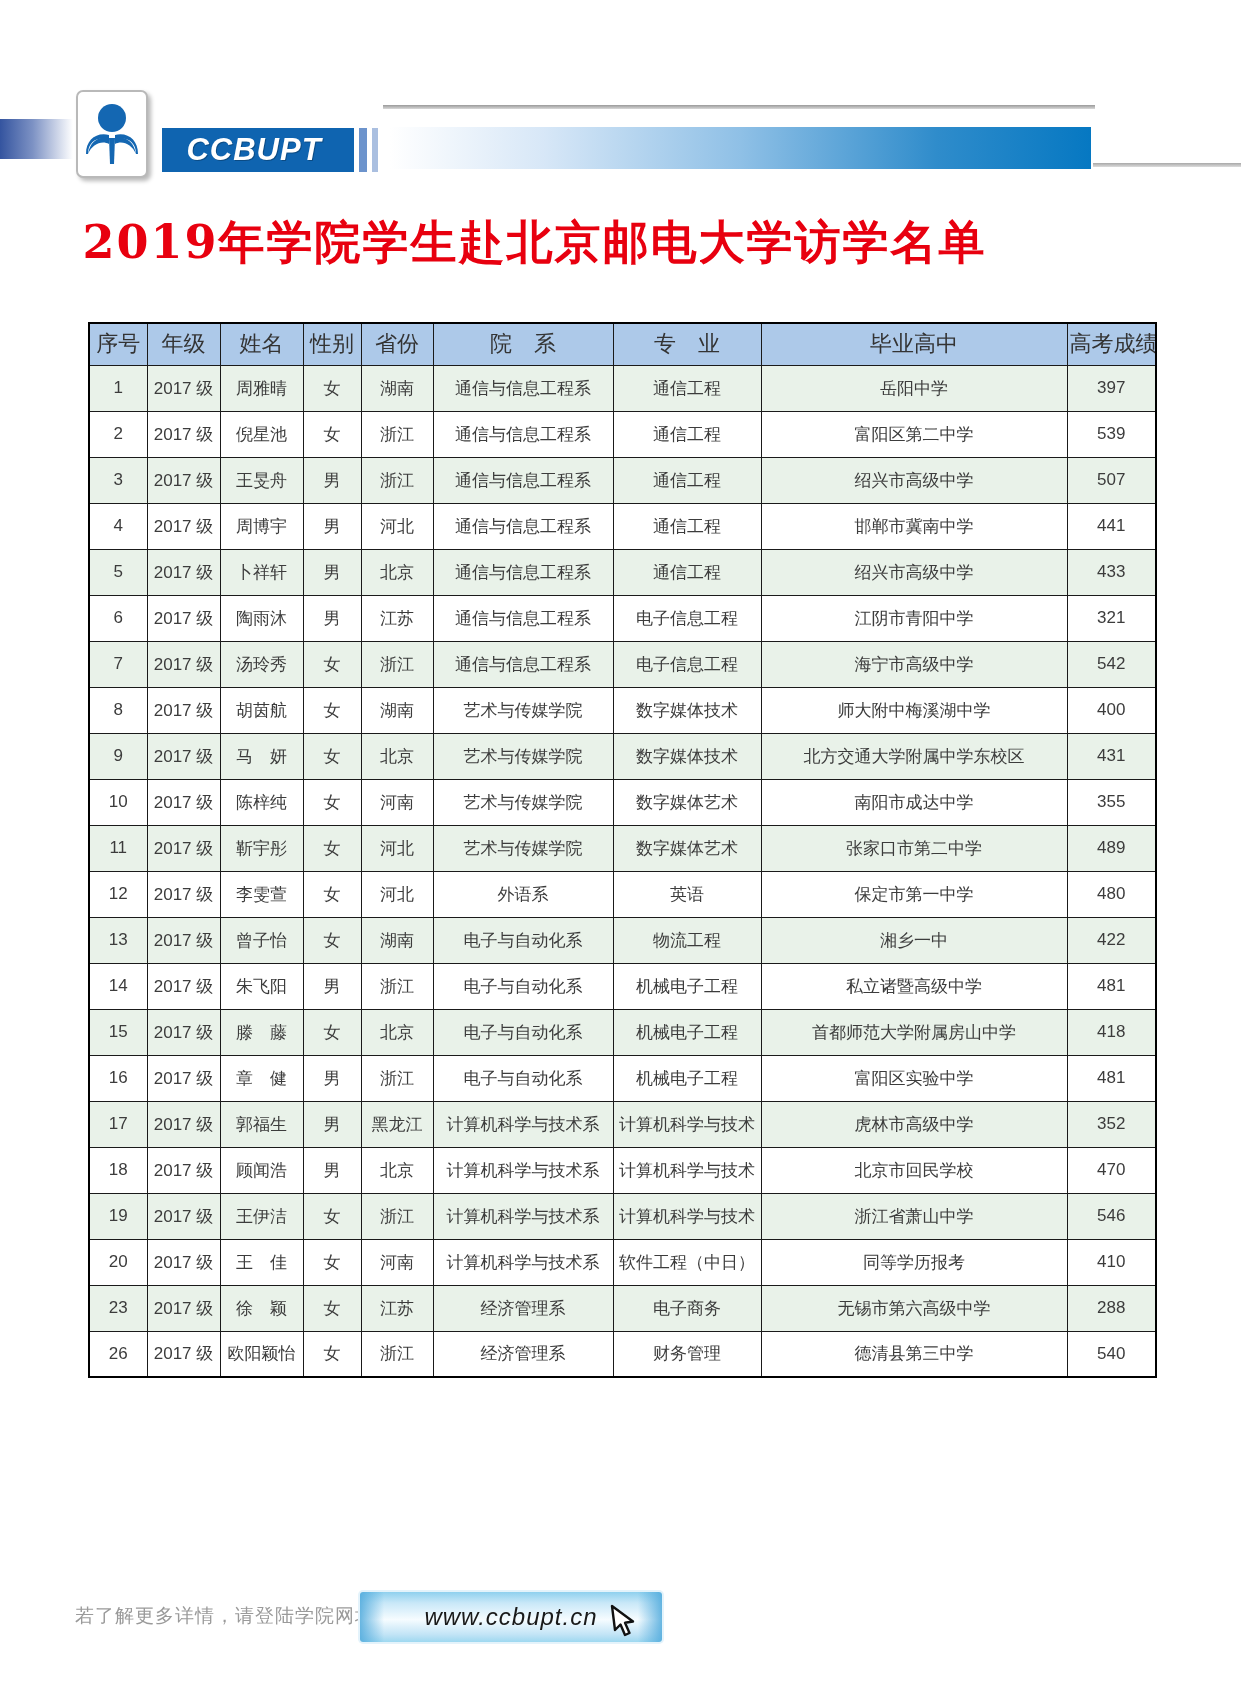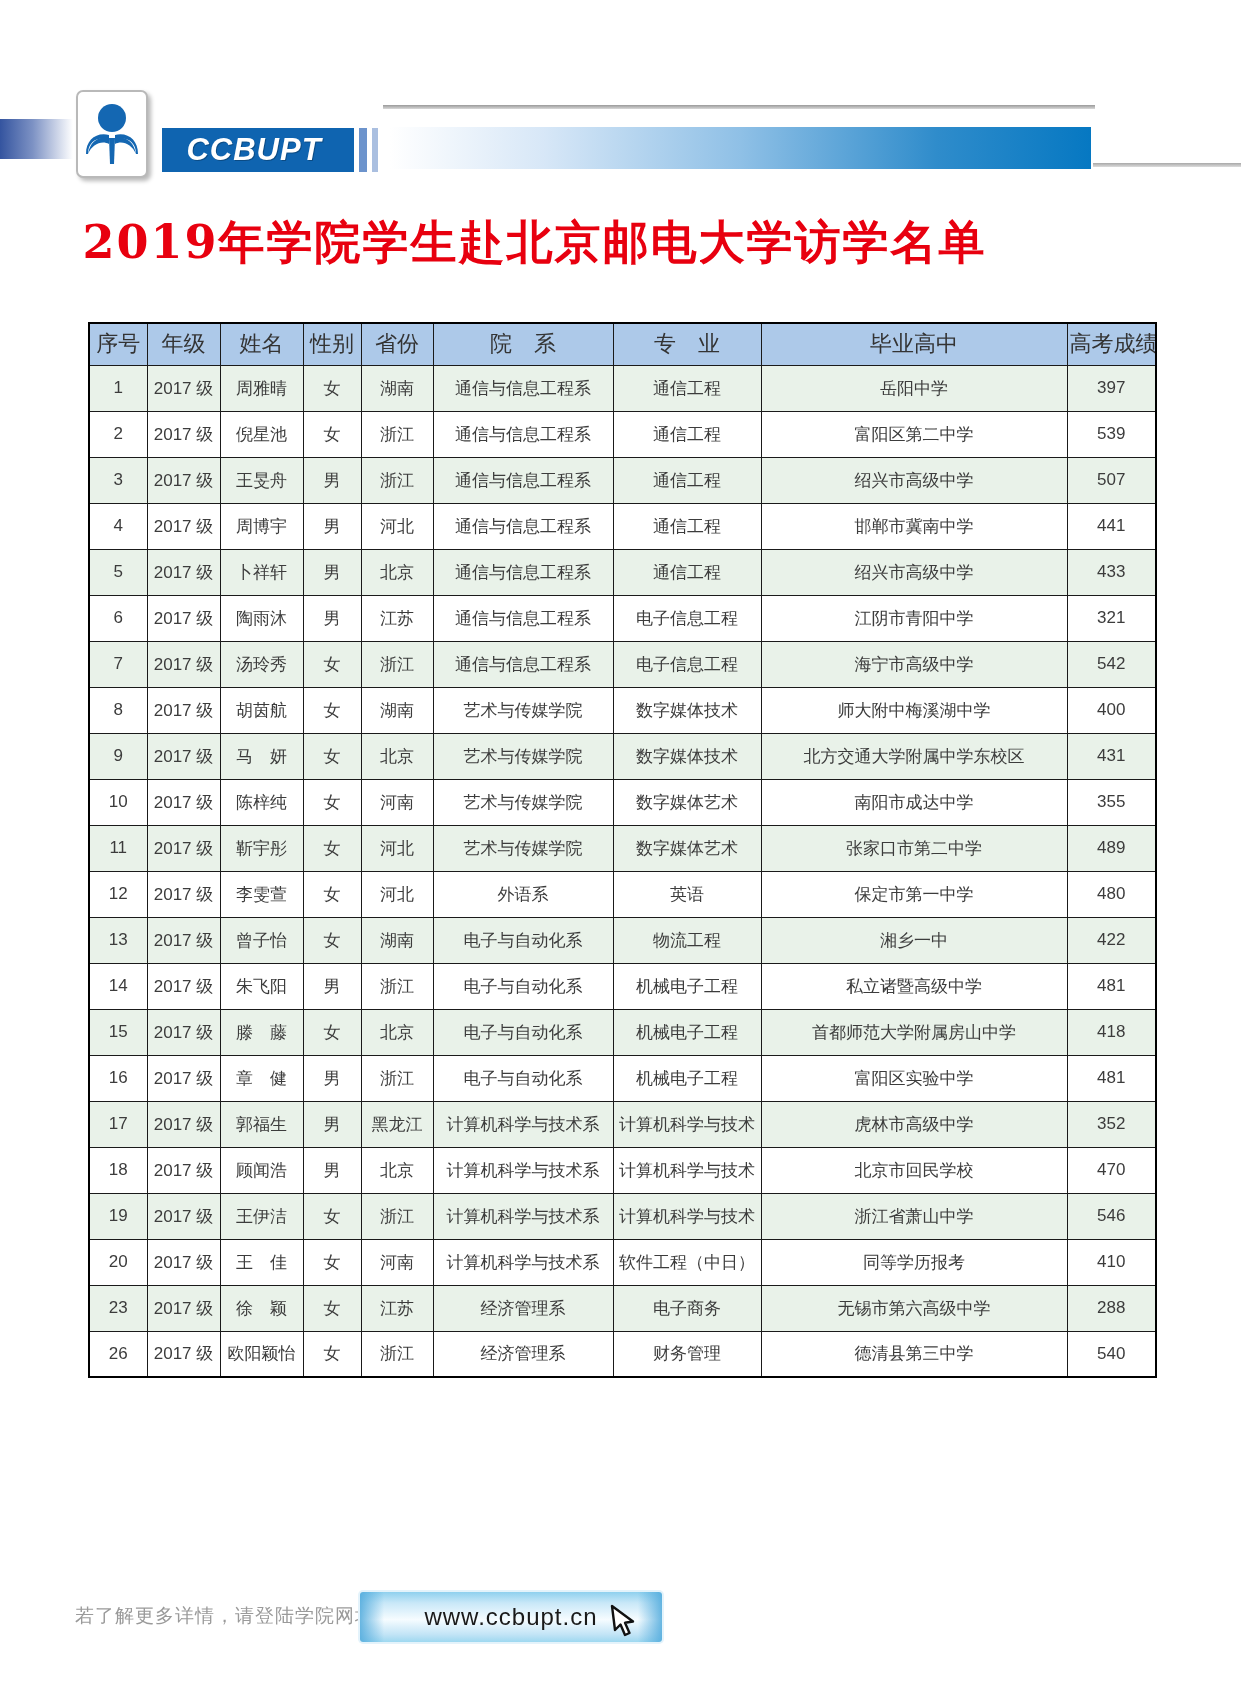--- a/index.html
+++ b/index.html
@@ -113,20 +113,21 @@
   .website-button {
     position: absolute; left: 360px; top: 1592px;
     width: 302px; height: 50px;
     background:
       linear-gradient(90deg, rgba(80,170,220,0.85) 0%, rgba(210,238,250,0) 8%, rgba(210,238,250,0) 92%, rgba(80,170,220,0.85) 100%),
       linear-gradient(180deg, #8fd0ee 0%, #c9e8f8 22%, #f6fcff 55%, #c2e4f6 85%, #9ed8f0 100%);
     border-radius: 3px;
     box-shadow: 0 0 0 2px #e4f3fb;
     display: flex; align-items: center; justify-content: center;
     cursor: pointer;
+    font-style: italic;
   }
   .website-button .url-label {
     font-size: 24px;
     color: #1a1a1a;
     letter-spacing: 1px;
     font-family: "Liberation Sans", sans-serif;
   }
   .cursor-icon {
     position: absolute; left: 248px; top: 12px;
     width: 30px; height: 36px;

